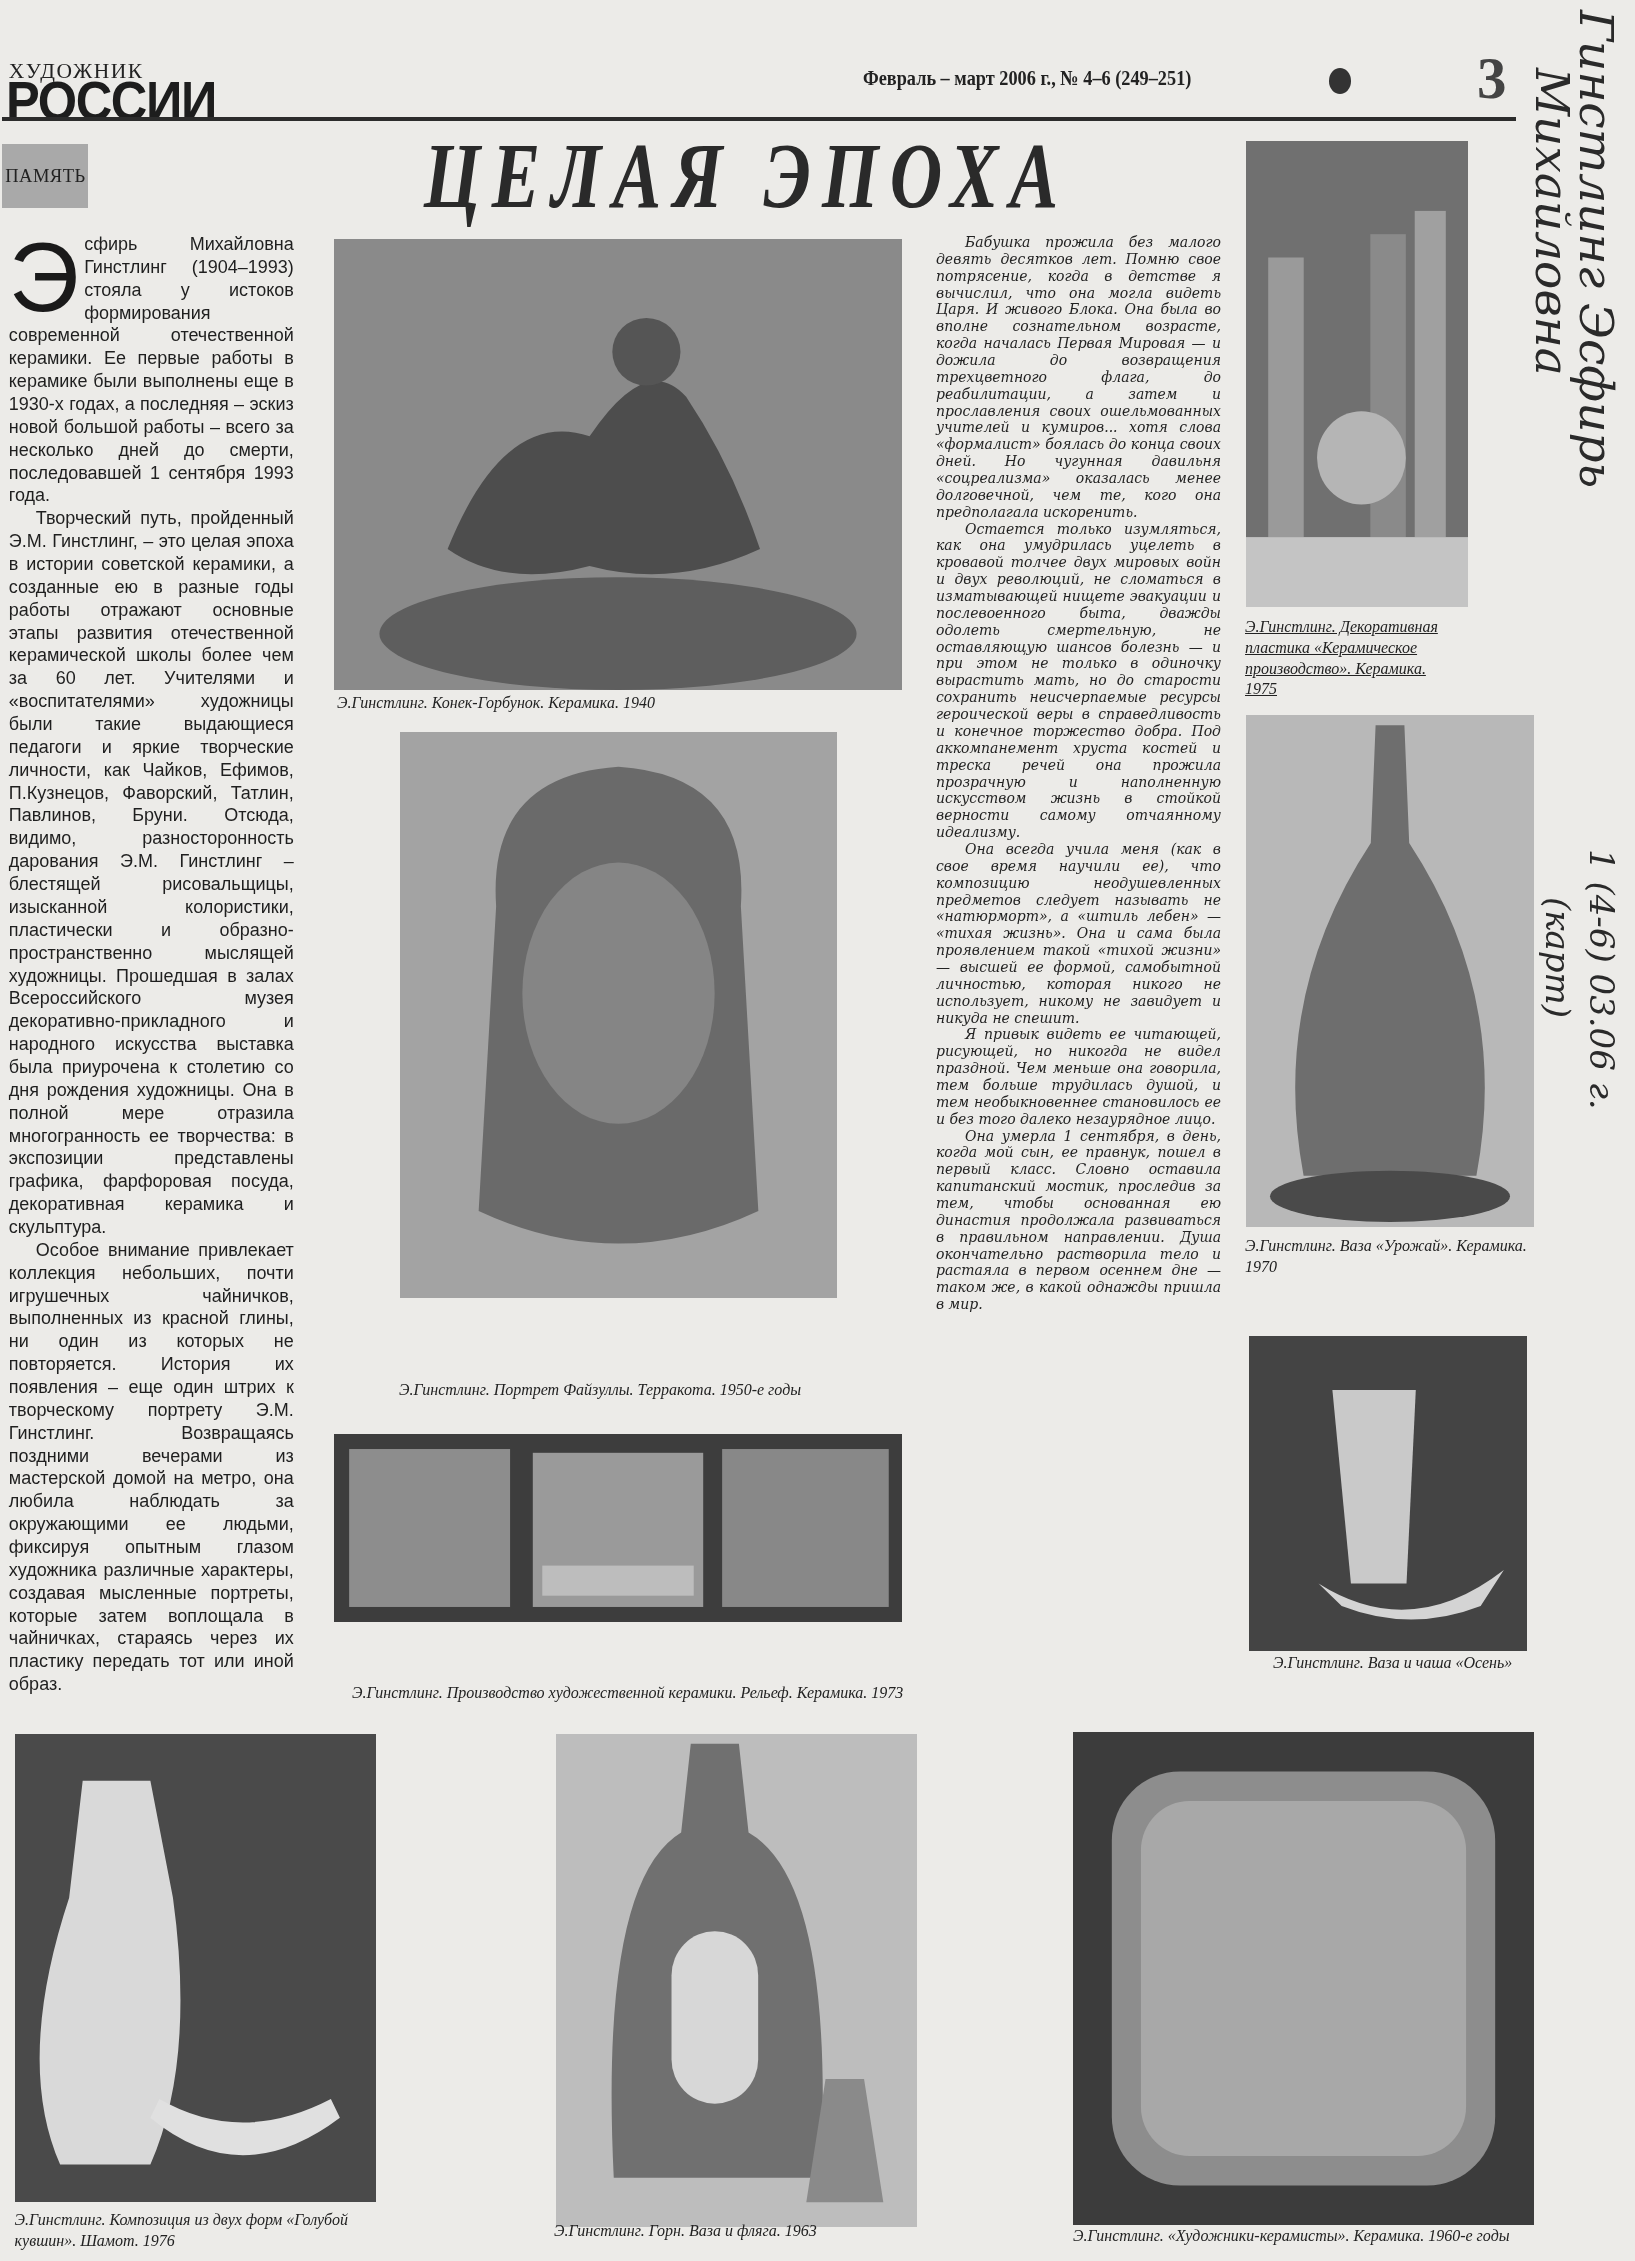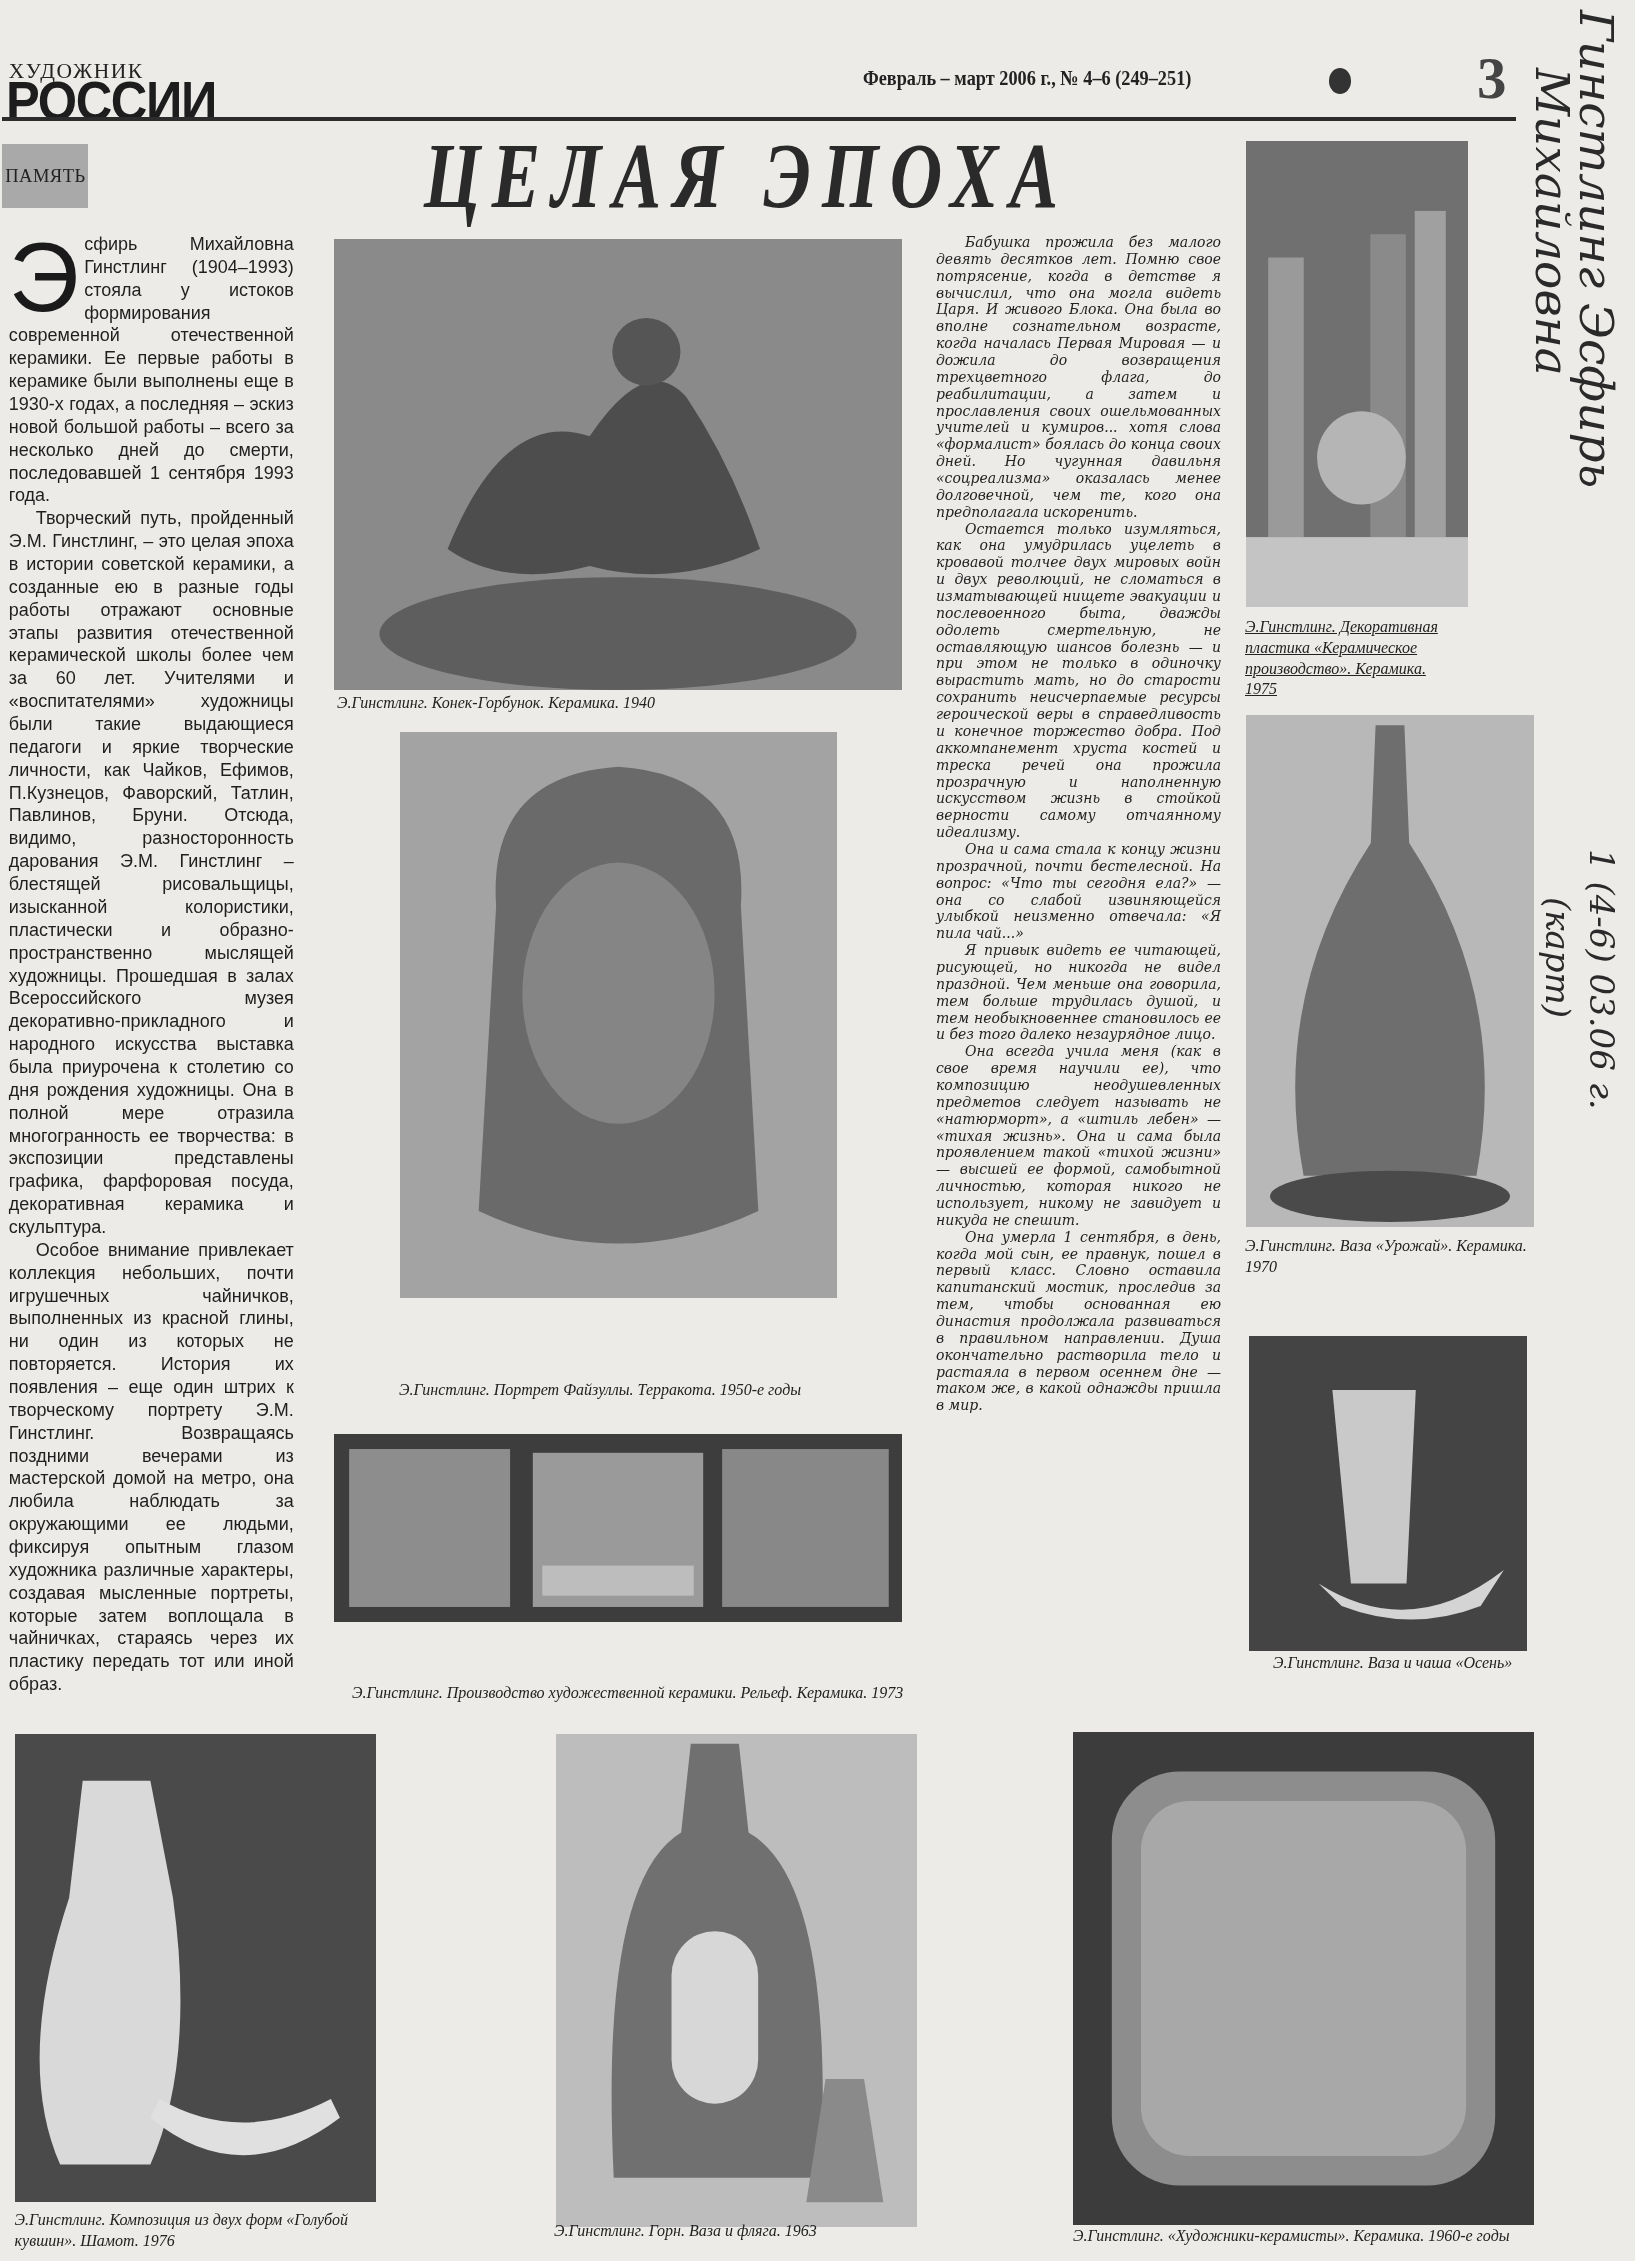--- a/index.html
+++ b/index.html
@@ -54,23 +54,22 @@
 
 <div class="abs col-left">
   <p class="first"><span class="dropcap">Э</span><span>сфирь Михайловна Гинстлинг (1904–1993) стояла у истоков формирования современной отечественной керамики. Ее первые работы в керамике были выполнены еще в 1930-х годах, а последняя – эскиз новой большой работы – всего за несколько дней до смерти, последовавшей 1 сентября 1993 года.</span></p>
   <p>Творческий путь, пройденный Э.М. Гинстлинг, – это целая эпоха в истории советской керамики, а созданные ею в разные годы работы отражают основные этапы развития отечественной керамической школы более чем за 60 лет. Учителями и «воспитателями» художницы были такие выдающиеся педагоги и яркие творческие личности, как Чайков, Ефимов, П.Кузнецов, Фаворский, Татлин, Павлинов, Бруни. Отсюда, видимо, разносторонность дарования Э.М. Гинстлинг – блестящей рисовальщицы, изысканной колористики, пластически и образно-пространственно мыслящей художницы. Прошедшая в залах Всероссийского музея декоративно-прикладного и народного искусства выставка была приурочена к столетию со дня рождения художницы. Она в полной мере отразила многогранность ее творчества: в экспозиции представлены графика, фарфоровая посуда, декоративная керамика и скульптура.</p>
   <p>Особое внимание привлекает коллекция небольших, почти игрушечных чайничков, выполненных из красной глины, ни один из которых не повторяется. История их появления – еще один штрих к творческому портрету Э.М. Гинстлинг. Возвращаясь поздними вечерами из мастерской домой на метро, она любила наблюдать за окружающими ее людьми, фиксируя опытным глазом художника различные характеры, создавая мысленные портреты, которые затем воплощала в чайничках, стараясь через их пластику передать тот или иной образ.</p>
 </div>
 
 <div class="abs col-mid">
   <p>Бабушка прожила без малого девять десятков лет. Помню свое потрясение, когда в детстве я вычислил, что она могла видеть Царя. И живого Блока. Она была во вполне сознательном возрасте, когда началась Первая Мировая — и дожила до возвращения трехцветного флага, до реабилитации, а затем и прославления своих ошельмованных учителей и кумиров... хотя слова «формалист» боялась до конца своих дней. Но чугунная давильня «соцреализма» оказалась менее долговечной, чем те, кого она предполагала искоренить.</p>
   <p>Остается только изумляться, как она умудрилась уцелеть в кровавой толчее двух мировых войн и двух революций, не сломаться в изматывающей нищете эвакуации и послевоенного быта, дважды одолеть смертельную, не оставляющую шансов болезнь — и при этом не только в одиночку вырастить мать, но до старости сохранить неисчерпаемые ресурсы героической веры в справедливость и конечное торжество добра. Под аккомпанемент хруста костей и треска речей она прожила прозрачную и наполненную искусством жизнь в стойкой верности самому отчаянному идеализму.</p>
-  <p>Она и сама стала к концу жизни прозрачной, почти бестелесной. На вопрос: «Что ты сегодня ела?» — она со слабой извиняющейся улыбкой неизменно отвечала: «Я пила чай...»</p>
+  <p>Она всегда учила меня (как в свое время научили ее), что композицию неодушевленных предметов следует называть не «натюрморт», а «штиль лебен» — «тихая жизнь». Она и сама была проявлением такой «тихой жизни» — высшей ее формой, самобытной личностью, которая никого не использует, никому не завидует и никуда не спешит.</p>
   <p>Я привык видеть ее читающей, рисующей, но никогда не видел праздной. Чем меньше она говорила, тем больше трудилась душой, и тем необыкновеннее становилось ее и без того далеко незаурядное лицо.</p>
-  <p>Она всегда учила меня (как в свое время научили ее), что композицию неодушевленных предметов следует называть не «натюрморт», а «штиль лебен» — «тихая жизнь». Она и сама была проявлением такой «тихой жизни» — высшей ее формой, самобытной личностью, которая никого не использует, никому не завидует и никуда не спешит.</p>
   <p>Она умерла 1 сентября, в день, когда мой сын, ее правнук, пошел в первый класс. Словно оставила капитанский мостик, проследив за тем, чтобы основанная ею династия продолжала развиваться в правильном направлении. Душа окончательно растворила тело и растаяла в первом осеннем дне — таком же, в какой однажды пришла в мир.</p>
 </div>
 
 <div class="abs photo" style="left:334px;top:239px;width:568px;height:451px;background:#7a7a7a;">
   <svg viewBox="0 0 100 80" preserveAspectRatio="none">
     <rect x="0" y="0" width="100" height="80" fill="#8a8a8a"></rect>
     <ellipse cx="50" cy="70" rx="42" ry="10" fill="#5e5e5e"></ellipse>
     <path d="M20 55 Q30 30 45 35 Q55 20 62 28 Q70 40 75 55 Q60 62 45 58 Q30 62 20 55Z" fill="#4d4d4d"></path>
     <circle cx="55" cy="20" r="6" fill="#555"></circle>
   </svg>

